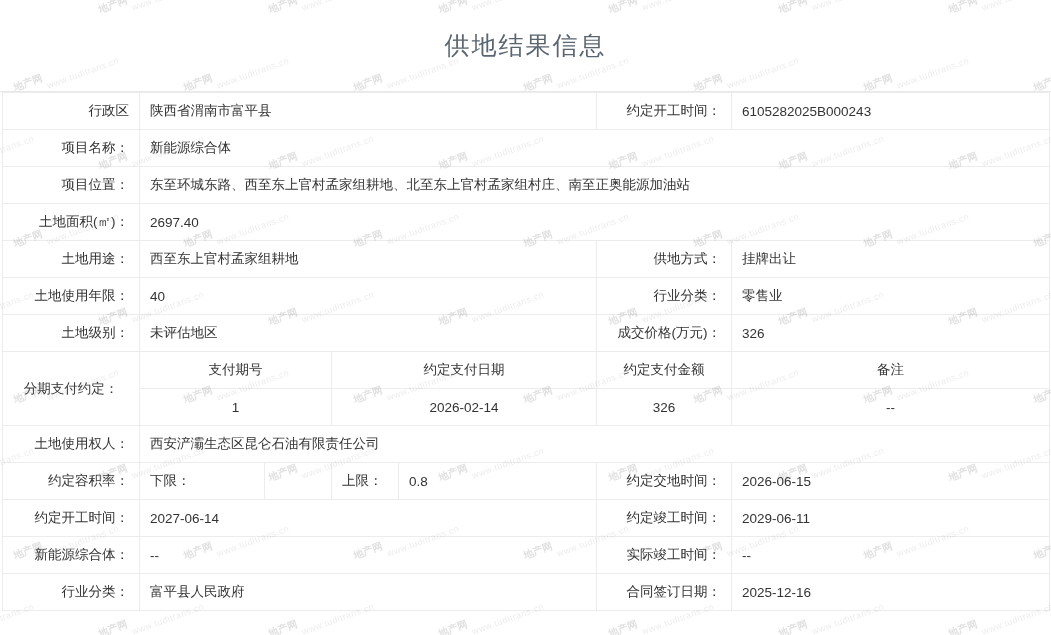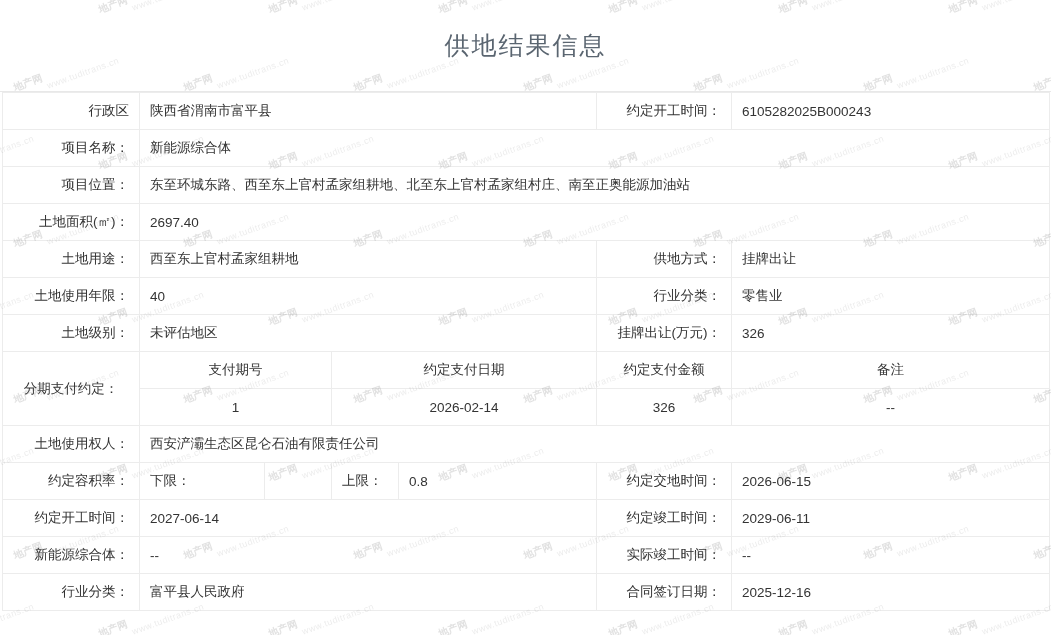--- a/index.html
+++ b/index.html
@@ -276,21 +276,21 @@
       <tr>
         <td class="lbl">土地使用年限：</td>
         <td class="val" colspan="4">40</td>
         <td class="lbl">行业分类：</td>
         <td class="val">零售业</td>
       </tr>
 
       <tr>
         <td class="lbl">土地级别：</td>
         <td class="val" colspan="4">未评估地区</td>
-        <td class="lbl">挂牌出让(万元)：</td>
+        <td class="lbl">成交价格(万元)：</td>
         <td class="val">326</td>
       </tr>
 
       <tr class="sub-head">
         <td class="lbl" rowspan="2">分期支付约定：</td>
         <td colspan="2">支付期号</td>
         <td colspan="2">约定支付日期</td>
         <td>约定支付金额</td>
         <td>备注</td>
       </tr>

